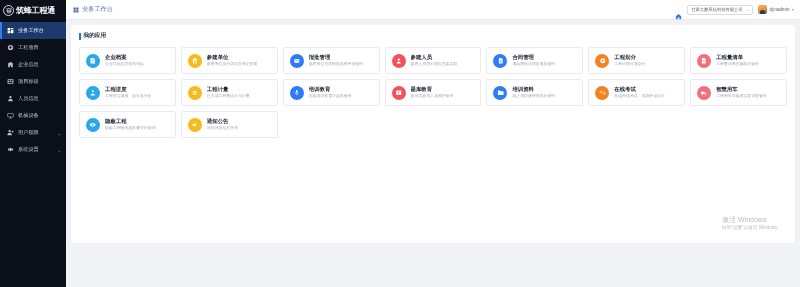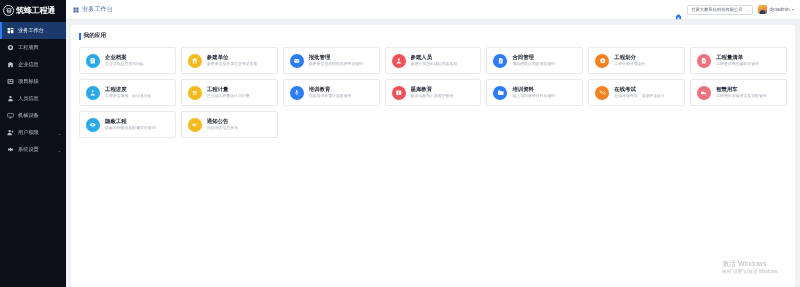--- a/index.html
+++ b/index.html
@@ -2,21 +2,21 @@
 <html><head>
 <meta charset="utf-8">
 <style>
   * { box-sizing: border-box; margin: 0; padding: 0; }
   html, body {
     width: 800px; height: 287px;
     overflow: hidden;
     font-family: "Liberation Sans", "DejaVu Sans", sans-serif;
     background: #f0f2f5;
   }
-  .app { display: flex; width: 800px; height: 287px; position: relative; }
+  .app { display: flex; width: 800px; height: 243px; position: relative; }
 
   
   .sidebar {
     width: 66px; height: 287px;
     background: #0b0f19;
     display: flex; flex-direction: column;
     flex: 0 0 66px;
   }
   .brand {
     height: 20px;

